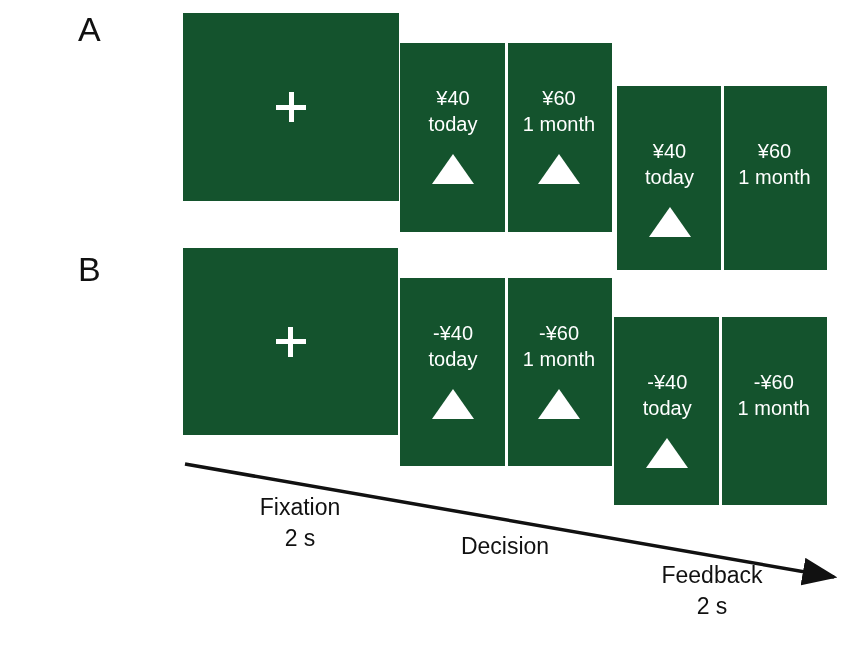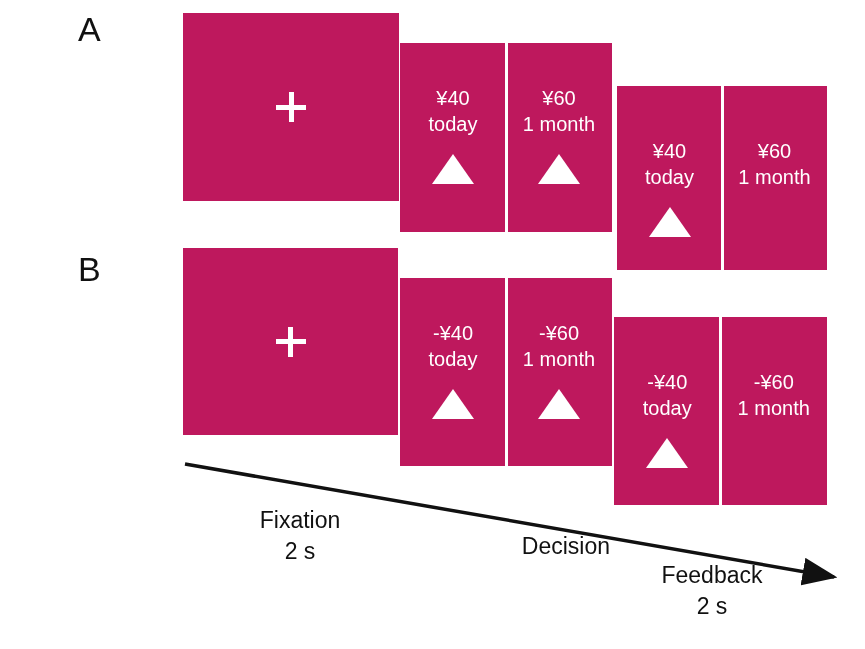--- a/index.html
+++ b/index.html
@@ -23,21 +23,21 @@
     line-height: 1;
     color: #111111;
     font-weight: 400;
   }
   #letter-a { left: 78px; top: 12px; }
   #letter-b { left: 78px; top: 252px; }
 
   
   .screen {
     position: absolute;
-    background: #be185d;
+    background: #14532d;
     box-sizing: border-box;
   }
 
   
   .fixation-cross {
     position: absolute;
     left: 50%;
     top: 50%;
     transform: translate(-50%, -50%);
     width: 30px;
@@ -117,22 +117,22 @@
 
   
   .stage-caption {
     position: absolute;
     text-align: center;
     color: #111111;
     font-size: 23px;
     line-height: 31px;
     white-space: nowrap;
   }
-  #stage-fixation { left: 200px; top: 505px; width: 200px; }
-  #stage-decision { left: 400px; top: 531px; width: 210px; text-align: right; }
+  #stage-fixation { left: 200px; top: 492px; width: 200px; }
+  #stage-decision { left: 400px; top: 531px; width: 210px; }
   #stage-feedback { left: 612px; top: 560px; width: 200px; }
 </style>
 </head>
 <body>
 
 <div id="figure">
 
   <div class="panel-letter" id="letter-a">A</div>
   <div class="panel-letter" id="letter-b">B</div>
 

